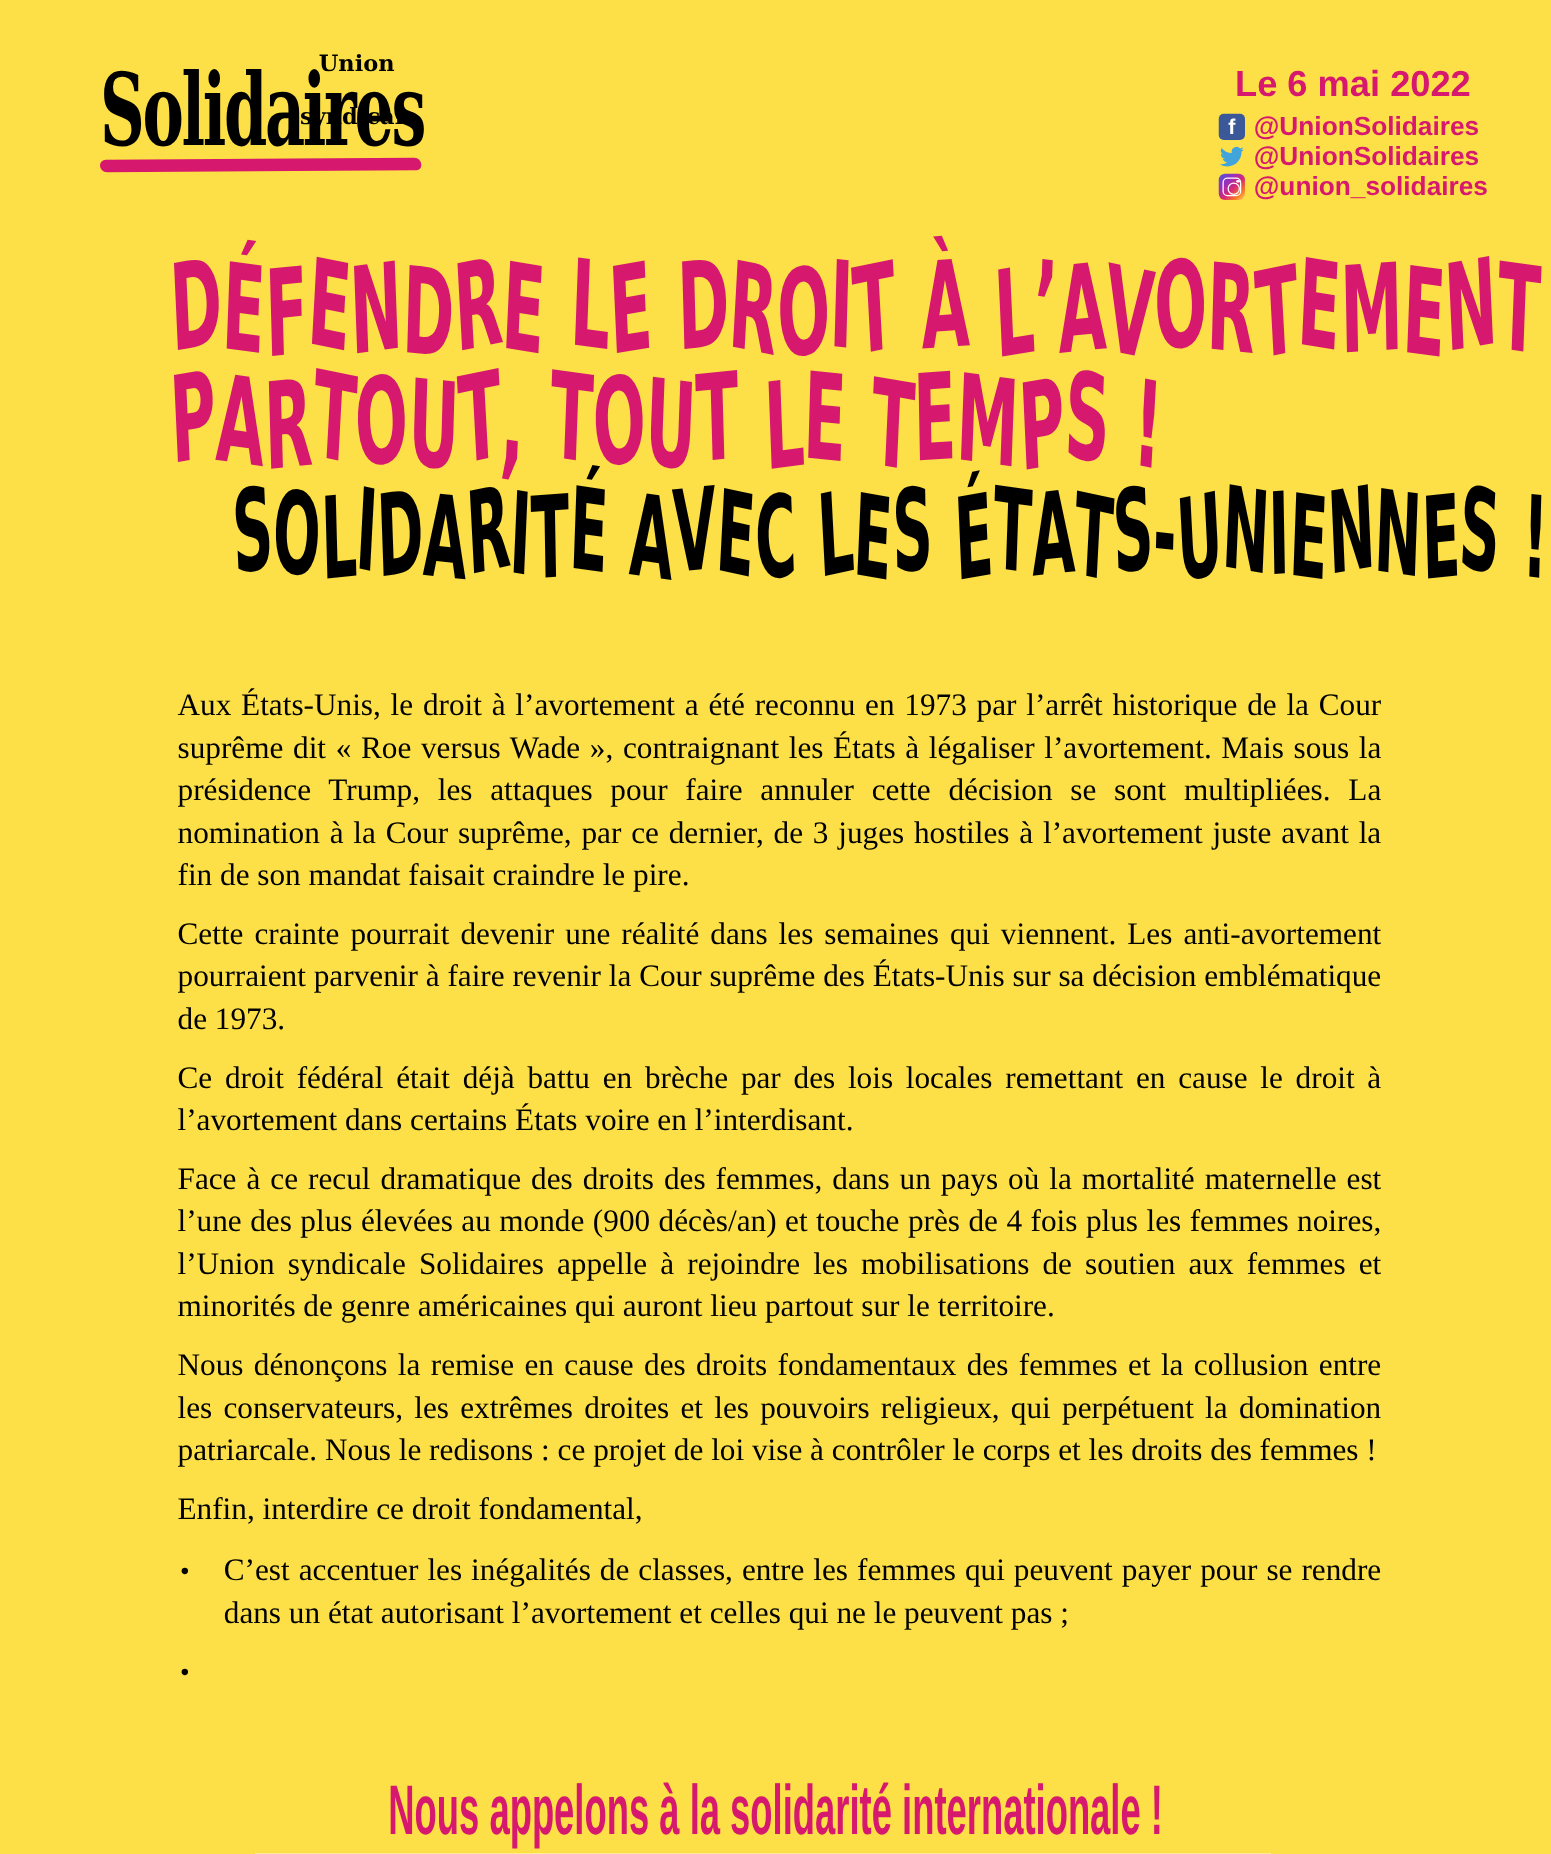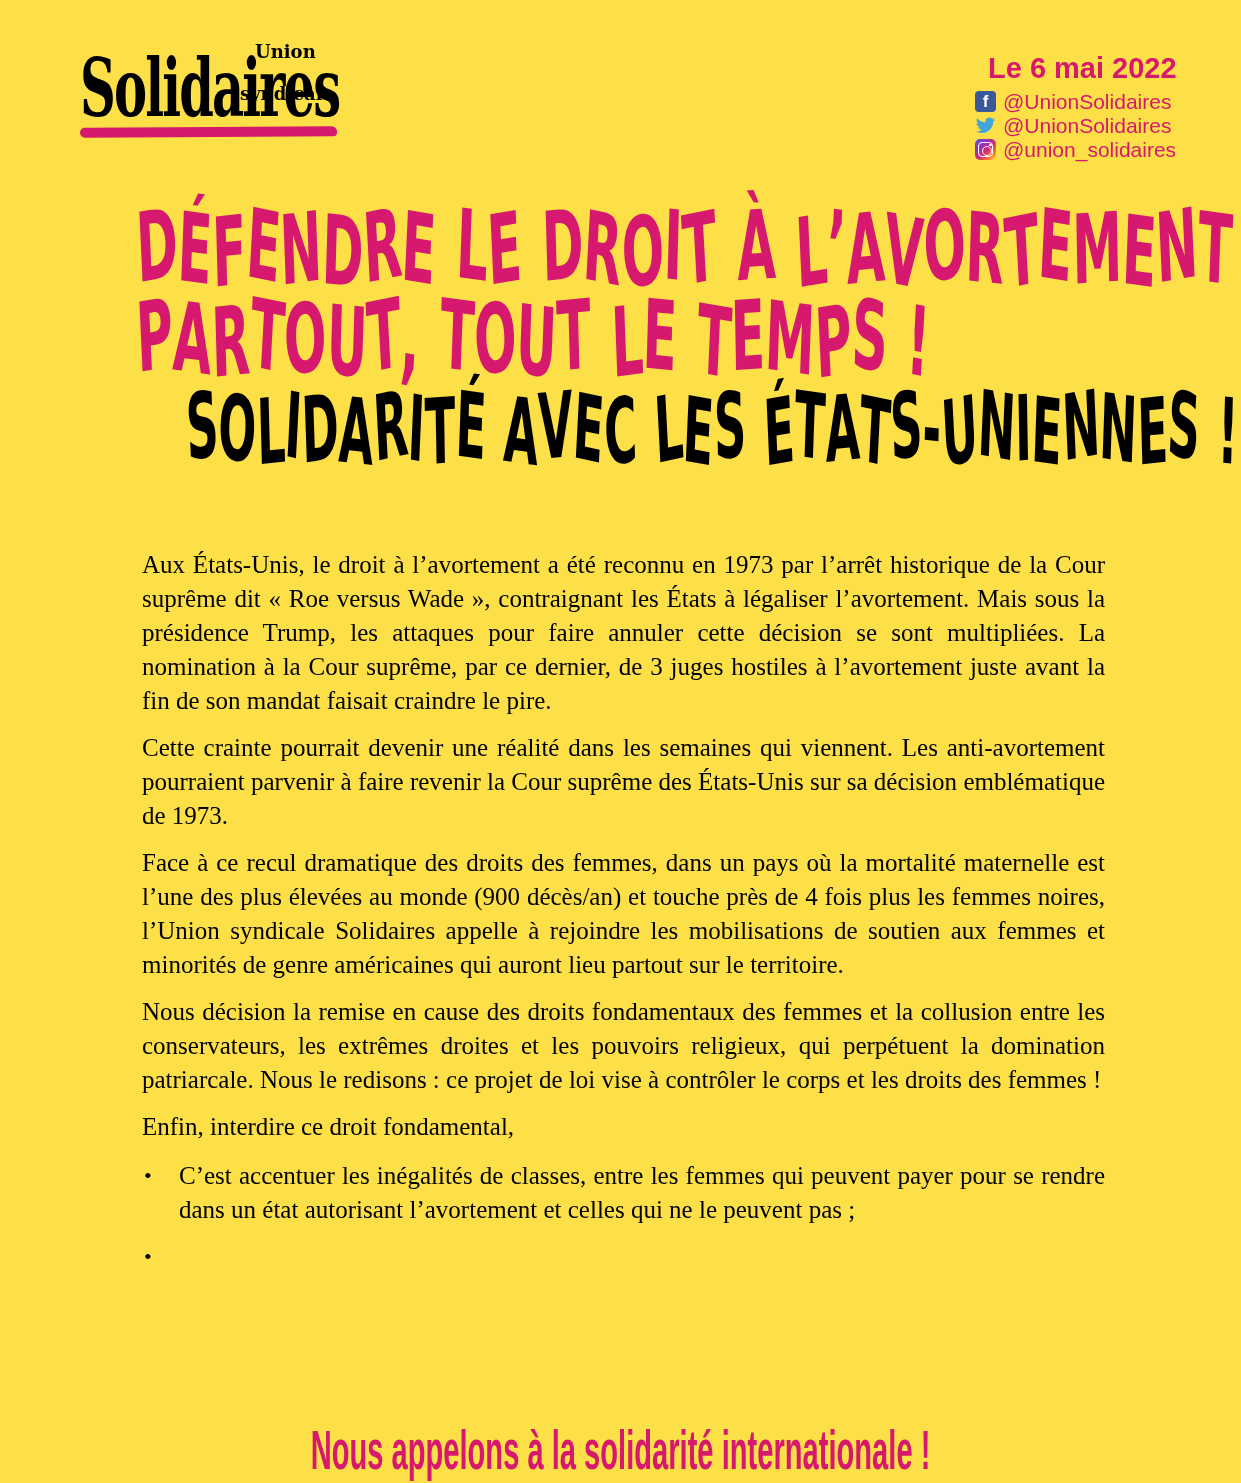--- a/index.html
+++ b/index.html
@@ -81,21 +81,21 @@
     position:absolute;left:6.5px;top:6.5px;
     width:8px;height:8px;
     border:1.6px solid #fff;border-radius:50%;
   }
   .ig .dot{
     position:absolute;right:4.5px;top:4.5px;
     width:2.5px;height:2.5px;background:#fff;border-radius:50%;
   }
   .handle{
     font-family:"Liberation Sans", sans-serif;
-    font-weight:normal;font-size:21px;
+    font-weight:bold;font-size:21px;
     color:#d6186e;white-space:nowrap;
   }
   .hl{
     font-family:"DejaVu Sans", sans-serif;
     font-weight:bold;
     white-space:nowrap;
   }
   .hl span{display:inline-block;}
   .hl .sp{width:0.40em;}
   .hl1{top:212px;font-size:64px;transform:scale(0.78,1.5);transform-origin:center;color:#d6186e;}
@@ -180,22 +180,23 @@
 
   <div>
     <div class="hl hl1"><span style="transform: rotate(-5deg) translateY(-2px);">D</span><span style="transform: rotate(4deg) translateY(0px);">É</span><span style="transform: rotate(-3deg) translateY(2px);">F</span><span style="transform: rotate(6deg) translateY(-2px);">E</span><span style="transform: rotate(-4deg) translateY(0px);">N</span><span style="transform: rotate(3deg) translateY(2px);">D</span><span style="transform: rotate(-6deg) translateY(-2px);">R</span><span style="transform: rotate(5deg) translateY(0px);">E</span><span class="sp"> </span><span style="transform: rotate(4deg) translateY(-2px);">L</span><span style="transform: rotate(-5deg) translateY(0px);">E</span><span class="sp"> </span><span style="transform: rotate(-3deg) translateY(-2px);">D</span><span style="transform: rotate(6deg) translateY(0px);">R</span><span style="transform: rotate(-4deg) translateY(2px);">O</span><span style="transform: rotate(3deg) translateY(-2px);">I</span><span style="transform: rotate(-6deg) translateY(0px);">T</span><span class="sp"> </span><span style="transform: rotate(-2deg) translateY(-2px);">À</span><span class="sp"> </span><span style="transform: rotate(-5deg) translateY(2px);">L</span><span style="transform: rotate(4deg) translateY(-2px);">’</span><span style="transform: rotate(-3deg) translateY(0px);">A</span><span style="transform: rotate(6deg) translateY(2px);">V</span><span style="transform: rotate(-4deg) translateY(-2px);">O</span><span style="transform: rotate(3deg) translateY(0px);">R</span><span style="transform: rotate(-6deg) translateY(2px);">T</span><span style="transform: rotate(5deg) translateY(-2px);">E</span><span style="transform: rotate(-2deg) translateY(0px);">M</span><span style="transform: rotate(4deg) translateY(2px);">E</span><span style="transform: rotate(-5deg) translateY(-2px);">N</span><span style="transform: rotate(4deg) translateY(0px);">T</span></div>
     <div class="hl hl2"><span style="transform: rotate(-5deg) translateY(-2px);">P</span><span style="transform: rotate(4deg) translateY(0px);">A</span><span style="transform: rotate(-3deg) translateY(2px);">R</span><span style="transform: rotate(6deg) translateY(-2px);">T</span><span style="transform: rotate(-4deg) translateY(0px);">O</span><span style="transform: rotate(3deg) translateY(2px);">U</span><span style="transform: rotate(-6deg) translateY(-2px);">T</span><span style="transform: rotate(5deg) translateY(0px);">,</span><span class="sp"> </span><span style="transform: rotate(4deg) translateY(-2px);">T</span><span style="transform: rotate(-5deg) translateY(0px);">O</span><span style="transform: rotate(4deg) translateY(2px);">U</span><span style="transform: rotate(-3deg) translateY(-2px);">T</span><span class="sp"> </span><span style="transform: rotate(-4deg) translateY(2px);">L</span><span style="transform: rotate(3deg) translateY(-2px);">E</span><span class="sp"> </span><span style="transform: rotate(5deg) translateY(2px);">T</span><span style="transform: rotate(-2deg) translateY(-2px);">E</span><span style="transform: rotate(4deg) translateY(0px);">M</span><span style="transform: rotate(-5deg) translateY(2px);">P</span><span style="transform: rotate(4deg) translateY(-2px);">S</span><span class="sp"> </span><span style="transform: rotate(6deg) translateY(2px);">!</span></div>
     <div class="hl hl3"><span style="transform: rotate(-5deg) translateY(-2px);">S</span><span style="transform: rotate(4deg) translateY(0px);">O</span><span style="transform: rotate(-3deg) translateY(2px);">L</span><span style="transform: rotate(6deg) translateY(-2px);">I</span><span style="transform: rotate(-4deg) translateY(0px);">D</span><span style="transform: rotate(3deg) translateY(2px);">A</span><span style="transform: rotate(-6deg) translateY(-2px);">R</span><span style="transform: rotate(5deg) translateY(0px);">I</span><span style="transform: rotate(-2deg) translateY(2px);">T</span><span style="transform: rotate(4deg) translateY(-2px);">É</span><span class="sp"> </span><span style="transform: rotate(4deg) translateY(2px);">A</span><span style="transform: rotate(-3deg) translateY(-2px);">V</span><span style="transform: rotate(6deg) translateY(0px);">E</span><span style="transform: rotate(-4deg) translateY(2px);">C</span><span class="sp"> </span><span style="transform: rotate(-6deg) translateY(0px);">L</span><span style="transform: rotate(5deg) translateY(2px);">E</span><span style="transform: rotate(-2deg) translateY(-2px);">S</span><span class="sp"> </span><span style="transform: rotate(-5deg) translateY(2px);">É</span><span style="transform: rotate(4deg) translateY(-2px);">T</span><span style="transform: rotate(-3deg) translateY(0px);">A</span><span style="transform: rotate(6deg) translateY(2px);">T</span><span style="transform: rotate(-4deg) translateY(-2px);">S</span><span style="transform: rotate(3deg) translateY(0px);">-</span><span style="transform: rotate(-6deg) translateY(2px);">U</span><span style="transform: rotate(5deg) translateY(-2px);">N</span><span style="transform: rotate(-2deg) translateY(0px);">I</span><span style="transform: rotate(4deg) translateY(2px);">E</span><span style="transform: rotate(-5deg) translateY(-2px);">N</span><span style="transform: rotate(4deg) translateY(0px);">N</span><span style="transform: rotate(-3deg) translateY(2px);">E</span><span style="transform: rotate(6deg) translateY(-2px);">S</span><span class="sp"> </span><span style="transform: rotate(3deg) translateY(2px);">!</span></div>
   </div>
 
   <div class="body-text">
     <p>Aux États-Unis, le droit à l’avortement a été reconnu en 1973 par l’arrêt historique de la Cour suprême dit « Roe versus Wade », contraignant les États à légaliser l’avortement. Mais sous la présidence Trump, les attaques pour faire annuler cette décision se sont multipliées. La nomination à la Cour suprême, par ce dernier, de 3 juges hostiles à l’avortement juste avant la fin de son mandat faisait craindre le pire.</p>
     <p>Cette crainte pourrait devenir une réalité dans les semaines qui viennent. Les anti-avortement pourraient parvenir à faire revenir la Cour suprême des États-Unis sur sa décision emblématique de 1973.</p>
+    <p>Ce droit fédéral était déjà battu en brèche par des lois locales remettant en cause le droit à l’avortement dans certains États voire en l’interdisant.</p>
     <p>Face à ce recul dramatique des droits des femmes, dans un pays où la mortalité maternelle est l’une des plus élevées au monde (900 décès/an) et touche près de 4 fois plus les femmes noires, l’Union syndicale Solidaires appelle à rejoindre les mobilisations de soutien aux femmes et minorités de genre américaines qui auront lieu partout sur le territoire.</p>
-    <p>Nous décision la remise en cause des droits fondamentaux des femmes et la collusion entre les conservateurs, les extrêmes droites et les pouvoirs religieux, qui  perpétuent la domination patriarcale. Nous le redisons : ce projet de loi vise à contrôler le corps et les droits des femmes !</p>
+    <p>Nous dénonçons la remise en cause des droits fondamentaux des femmes et la collusion entre les conservateurs, les extrêmes droites et les pouvoirs religieux, qui  perpétuent la domination patriarcale. Nous le redisons : ce projet de loi vise à contrôler le corps et les droits des femmes !</p>
     <p class="no-just">Enfin, interdire ce droit fondamental,</p>
 
     <div class="bullets">
       <div class="bullet">
         <span class="dot">•</span>
         <span>C’est accentuer les inégalités de classes, entre les femmes qui peuvent payer pour se rendre dans un état autorisant l’avortement et celles qui ne le peuvent pas ;</span>
       </div>
       <div class="bullet">
         <span class="dot">•</span>
       </div>

